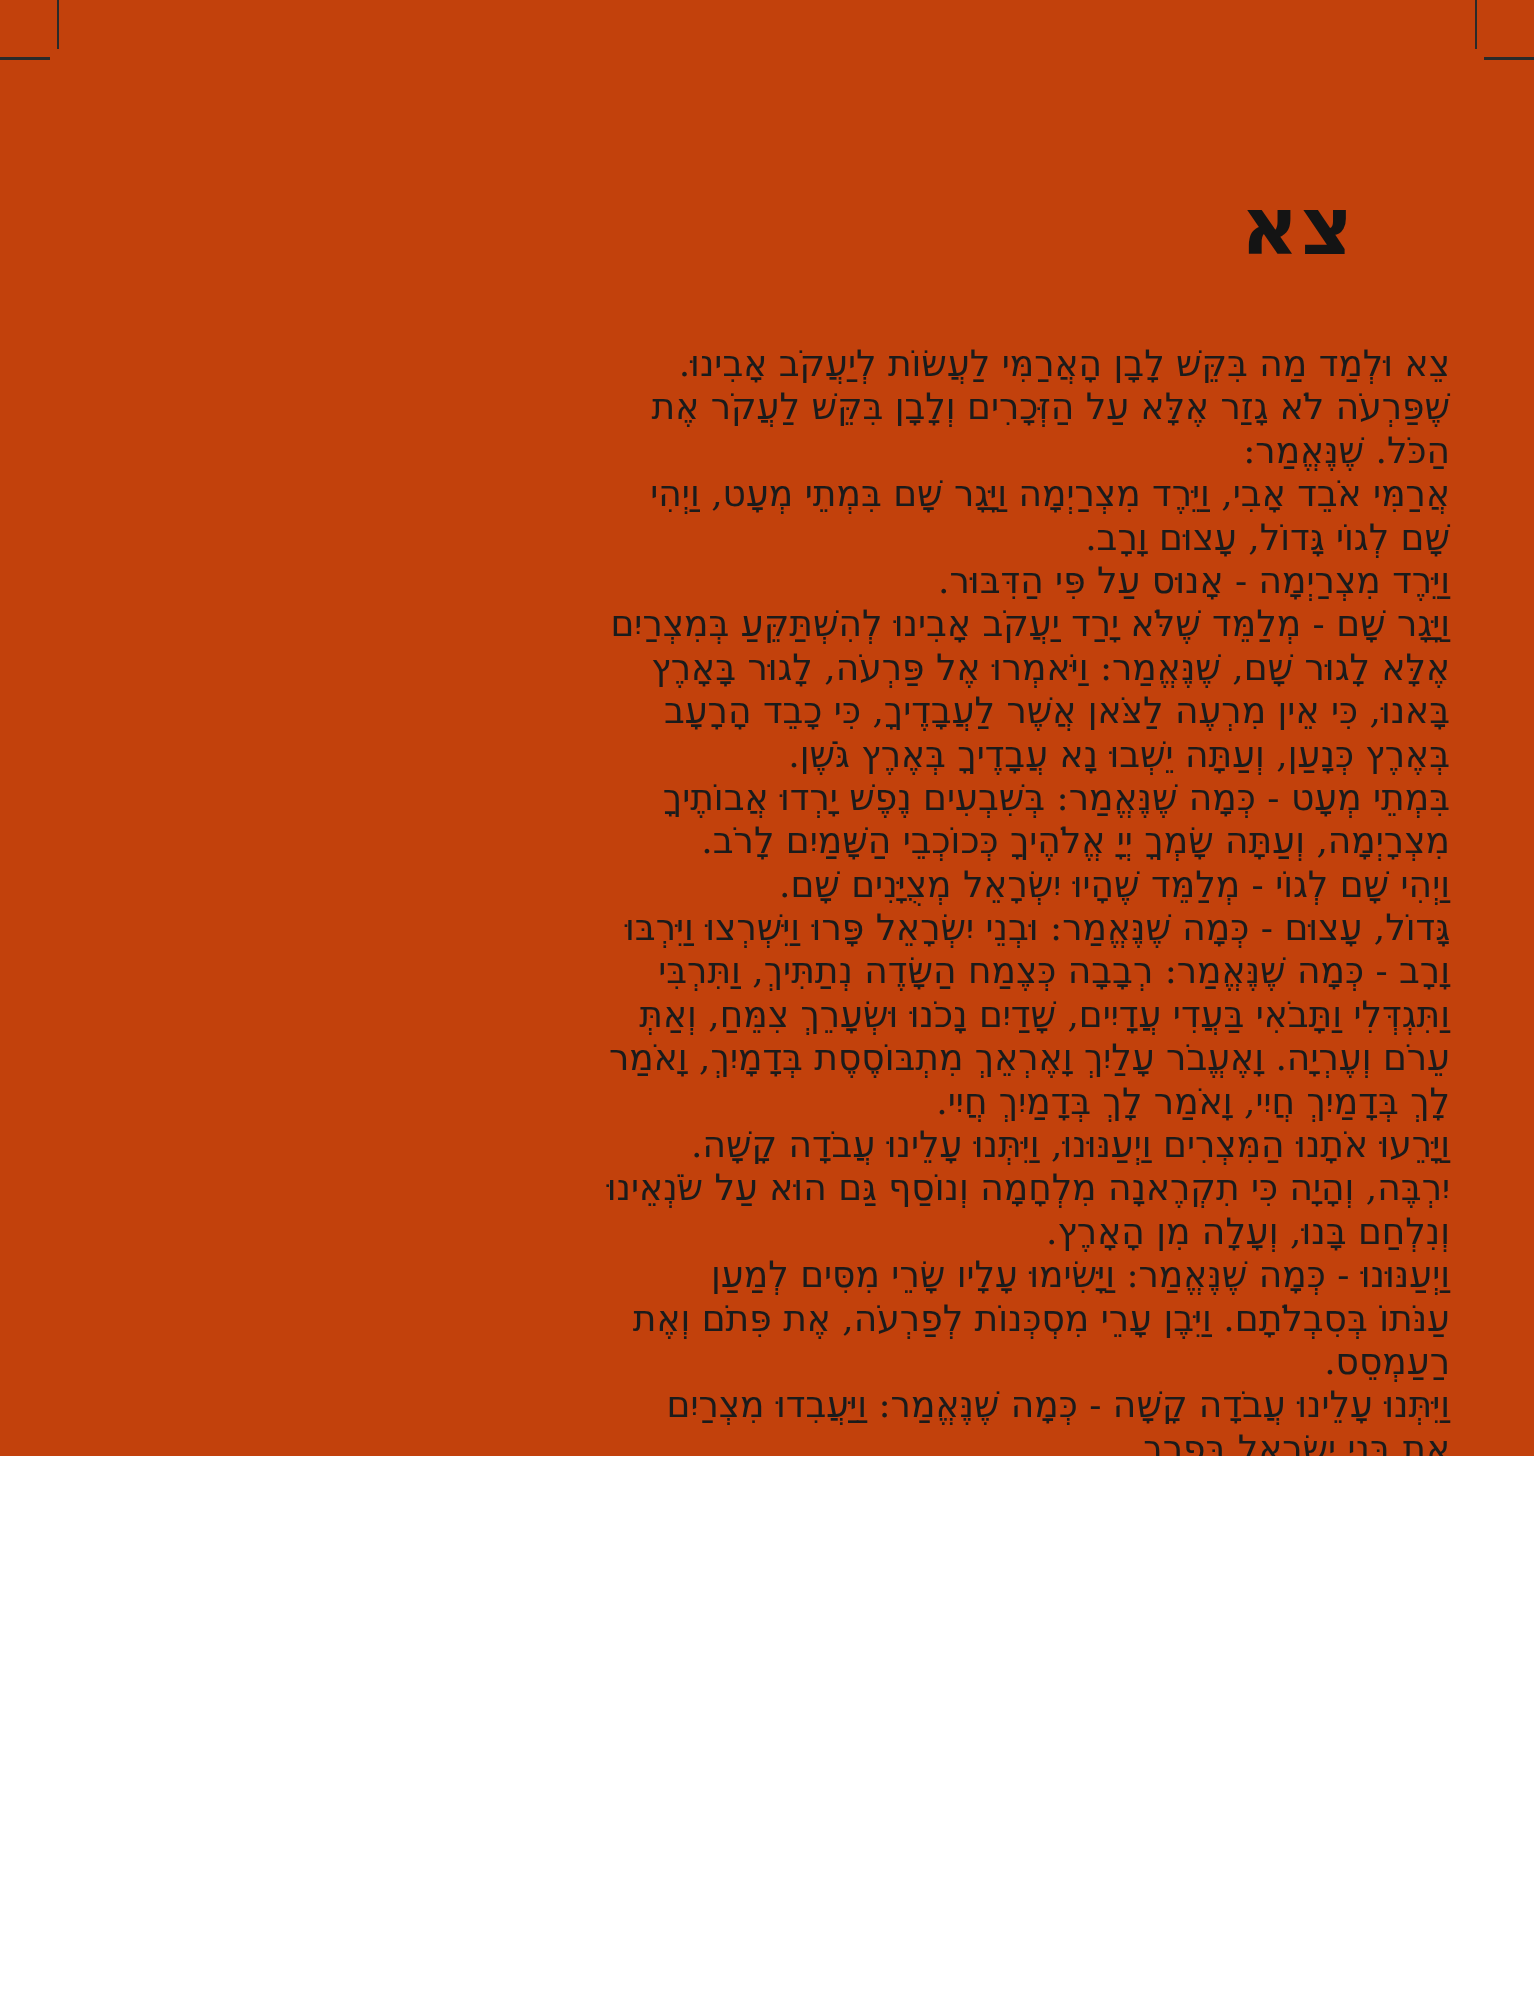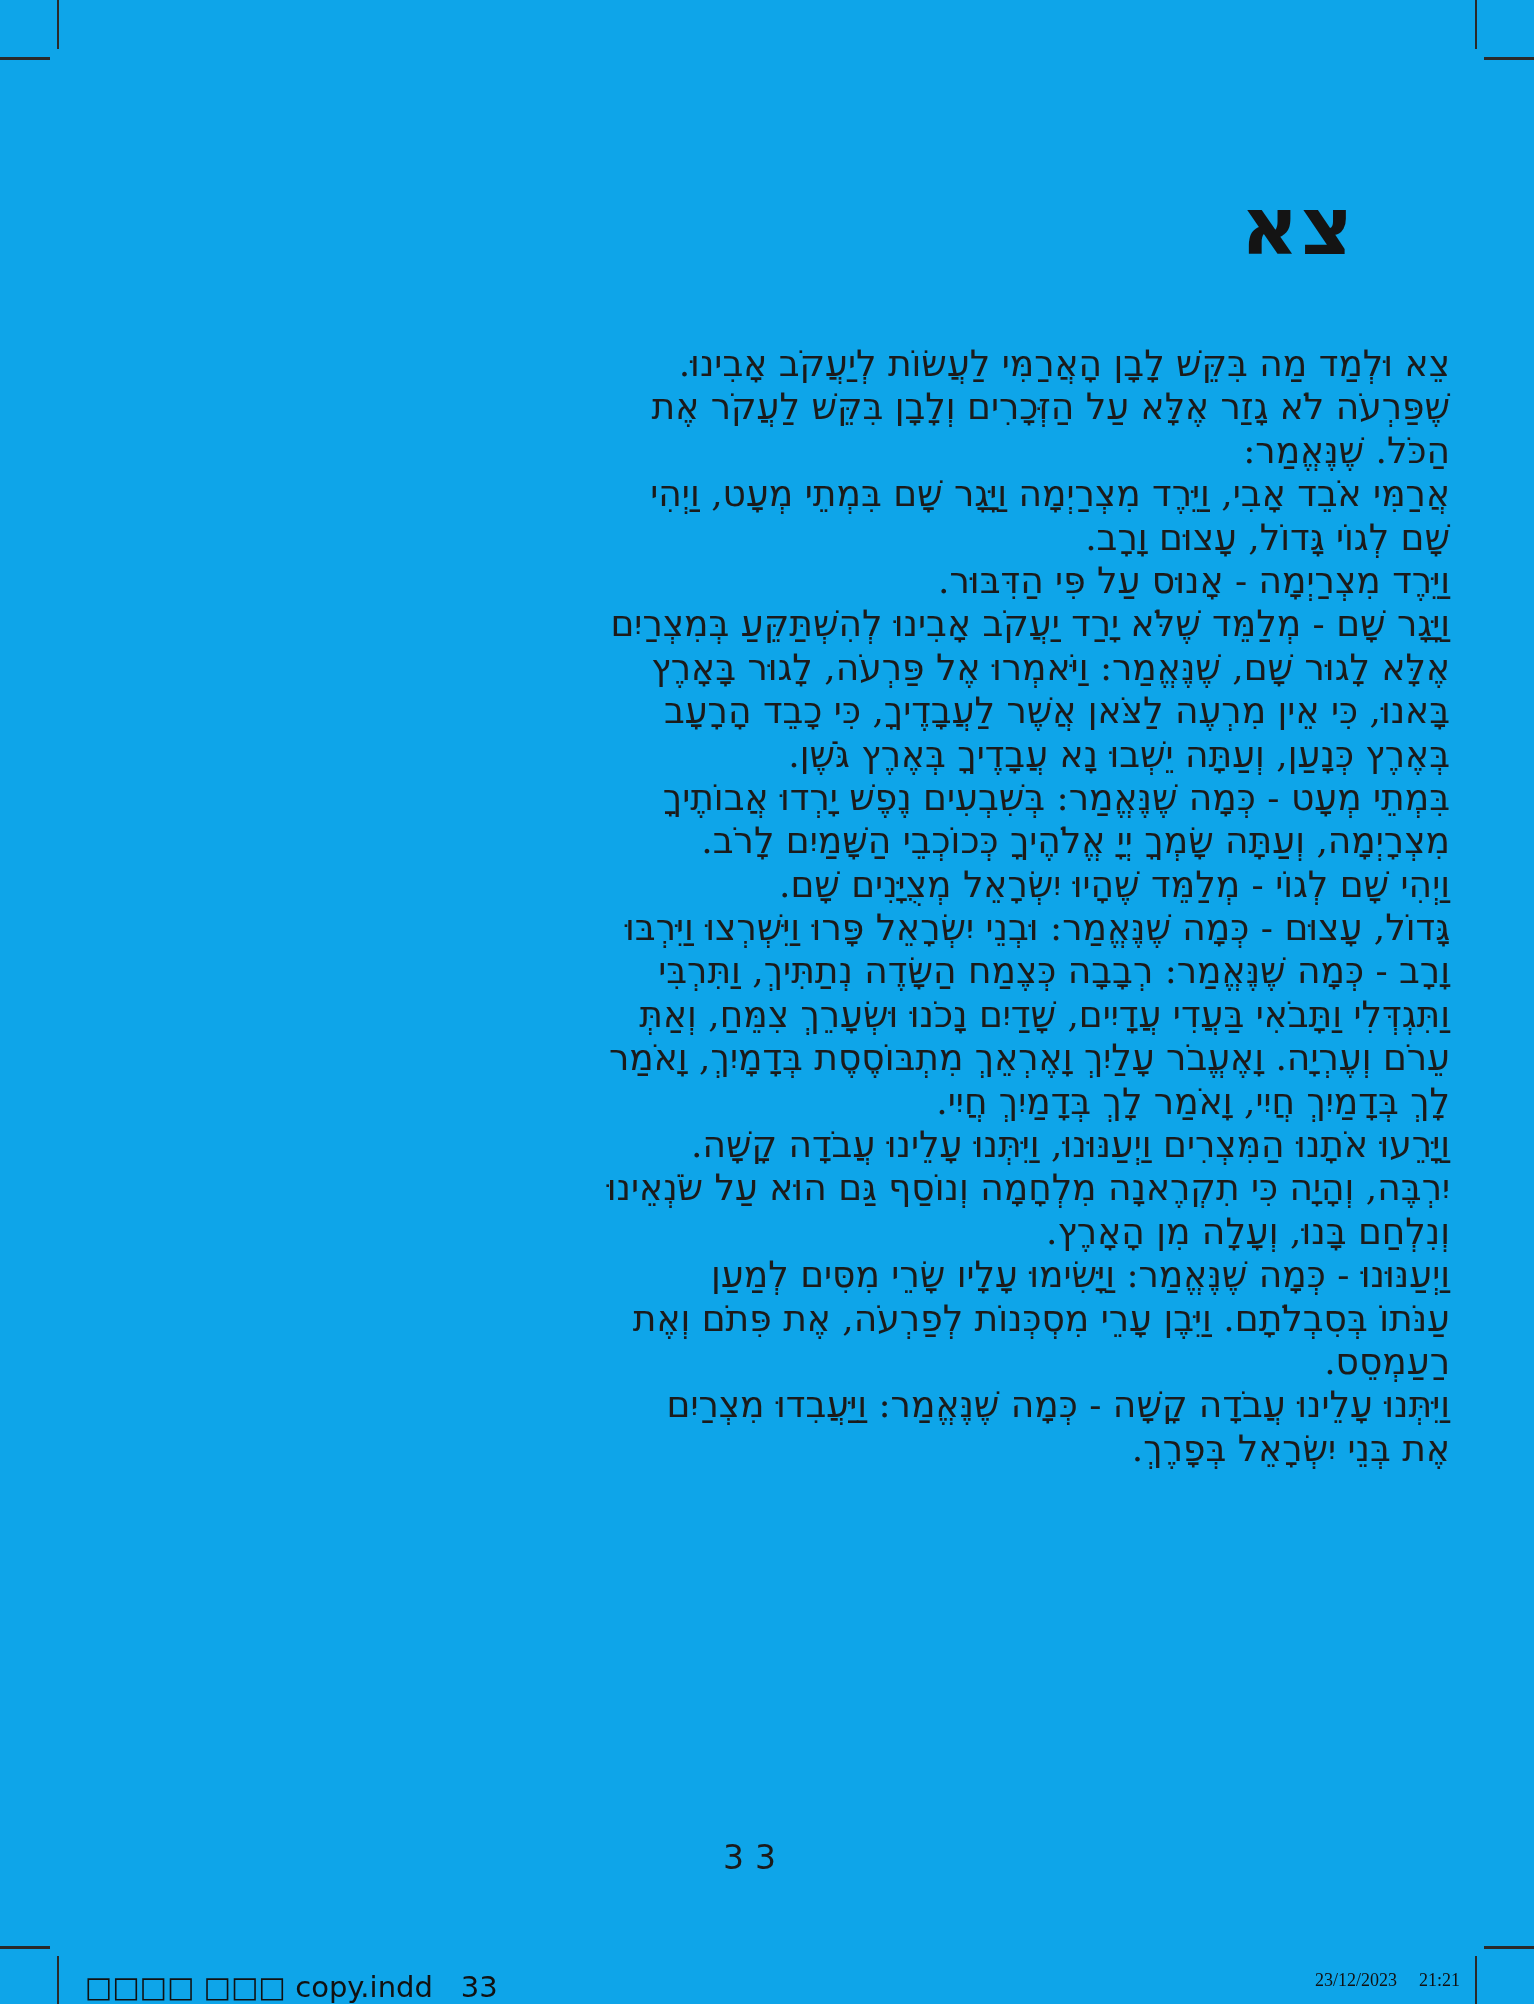--- a/index.html
+++ b/index.html
@@ -1,19 +1,19 @@
 <!DOCTYPE html>
 <html lang="he"><head>
 <meta charset="utf-8">
 <style>
   html,body{margin:0;padding:0;background:#ffffff;}
   .sheet{
     position:relative;
-    width:1534px;height:2004px;
-    background:#0ea5e9;
+    width:1534px;height:1456px;
+    background:#c2410c;
     overflow:hidden;
     font-family:"DejaVu Sans", sans-serif;
   }
   
   .mark{position:absolute;background:#2a2a2a;}
   .mark.tl-v{left:57px;top:0;width:2px;height:49px;}
   .mark.tl-h{left:0;top:57px;width:50px;height:3px;}
   .mark.tr-v{left:1475px;top:0;width:2px;height:49px;}
   .mark.tr-h{left:1484px;top:57px;width:50px;height:3px;}
   .mark.bl-h{left:0;top:1946px;width:50px;height:3px;}

